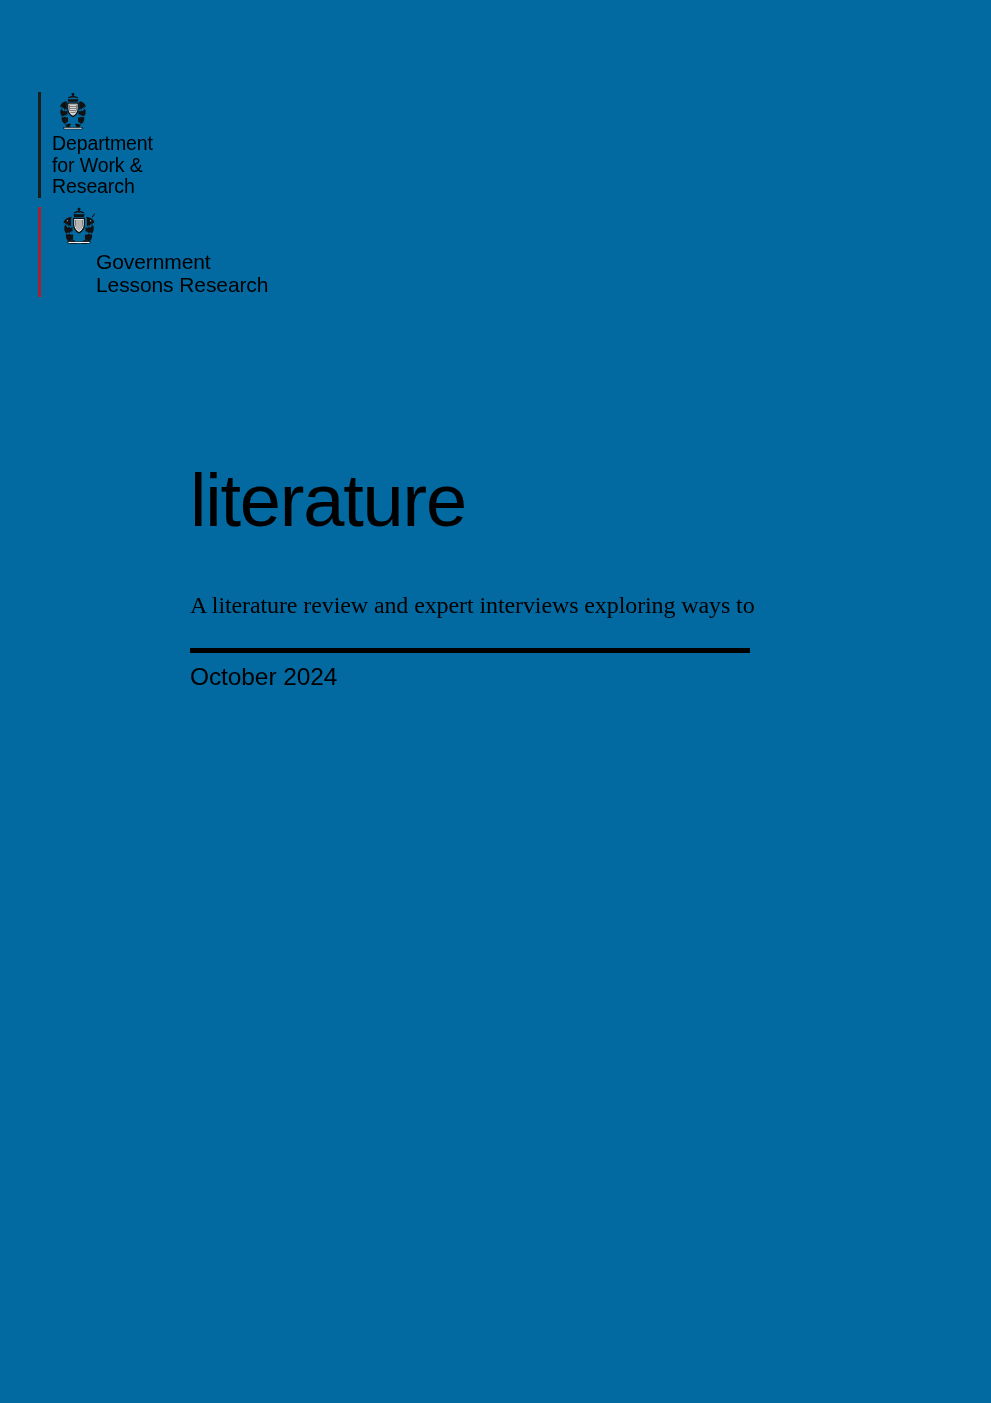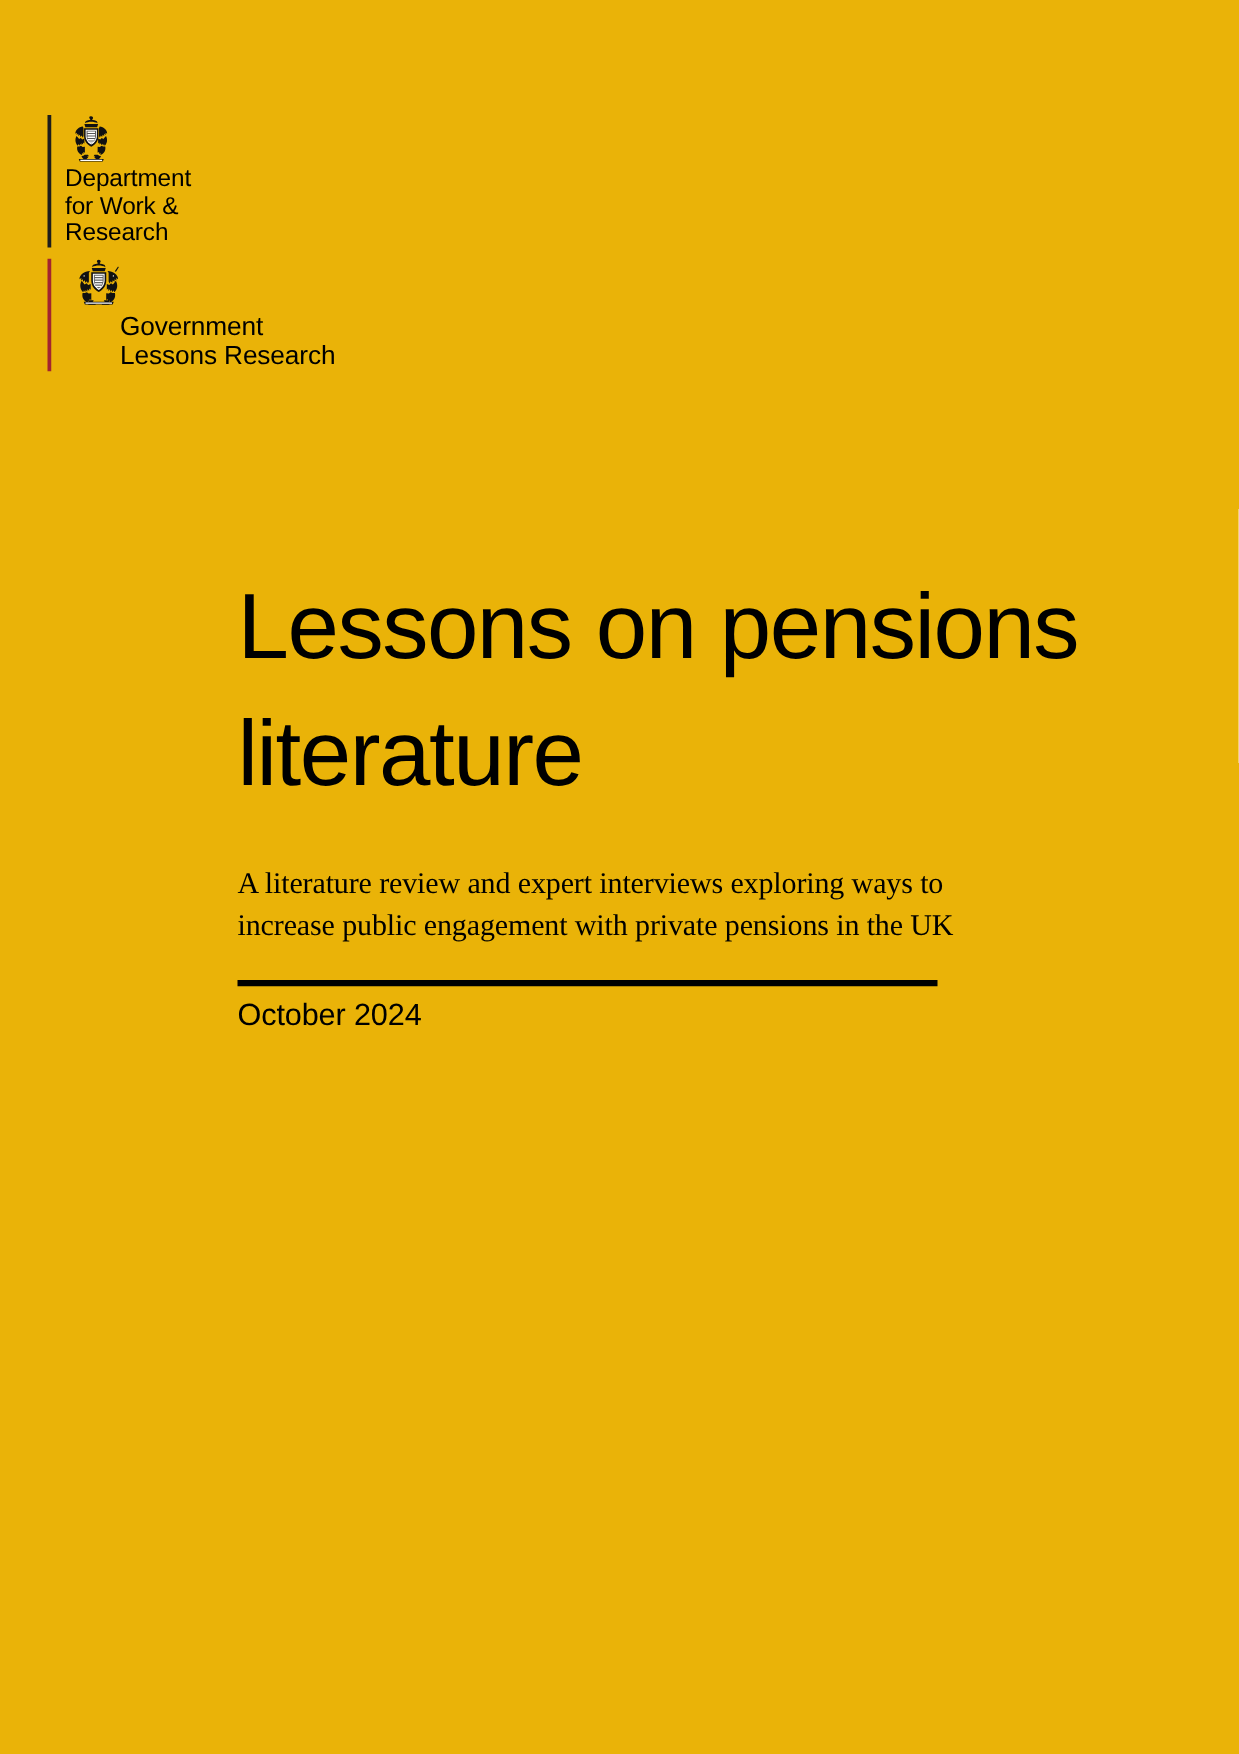--- a/index.html
+++ b/index.html
@@ -11,21 +11,21 @@
   body {
     font-family: "Liberation Sans", sans-serif;
     color: #000000;
     -webkit-font-smoothing: antialiased;
   }
 
   .page {
     position: relative;
     width: 991px;
     height: 1403px;
-    background: #eab308;
+    background: #0369a1;
     overflow: hidden;
   }
 
   
   .logo-stack {
     position: absolute;
     left: 38px;
     top: 92px;
     width: 330px;
   }
@@ -211,27 +211,25 @@
           <span class="ln">Lessons Research</span>
         </div>
       </div>
     </div>
 
   </div>
 
   <div class="title-block">
 
     <h1 class="doc-title">
-      <span class="sub-ln">Lessons on pensions</span>
       <span class="sub-ln">literature</span>
     </h1>
 
     <p class="doc-subtitle">
       <span class="sub-ln">A literature review and expert interviews exploring ways to</span>
-      <span class="sub-ln">increase public engagement with private pensions in the UK</span>
     </p>
 
     <div class="divider"></div>
 
     <p class="doc-date">October 2024</p>
 
   </div>
 
 </div>
 

